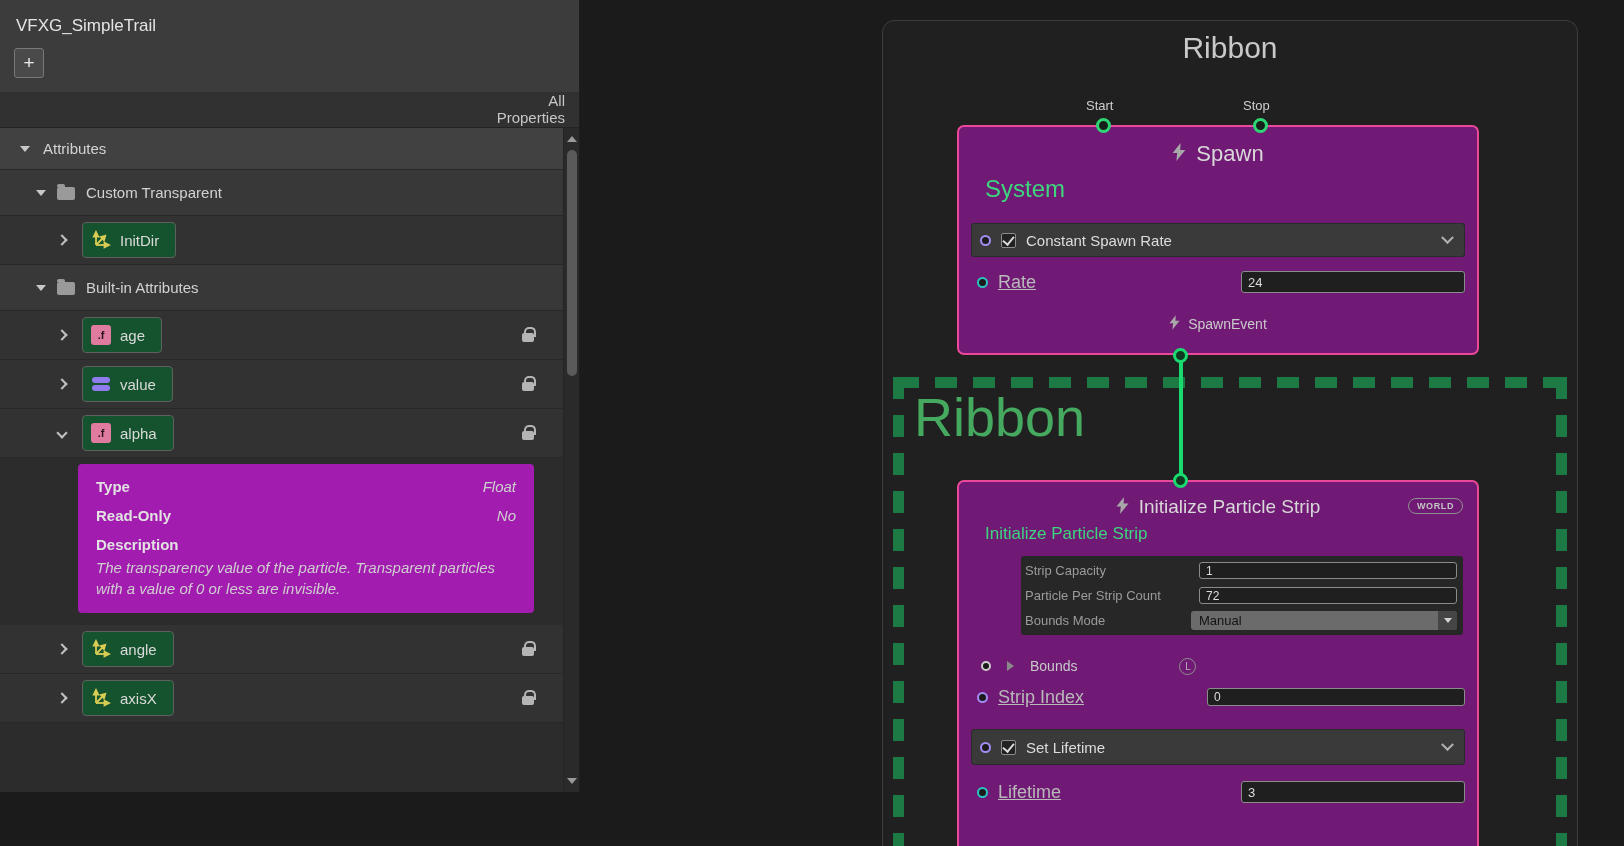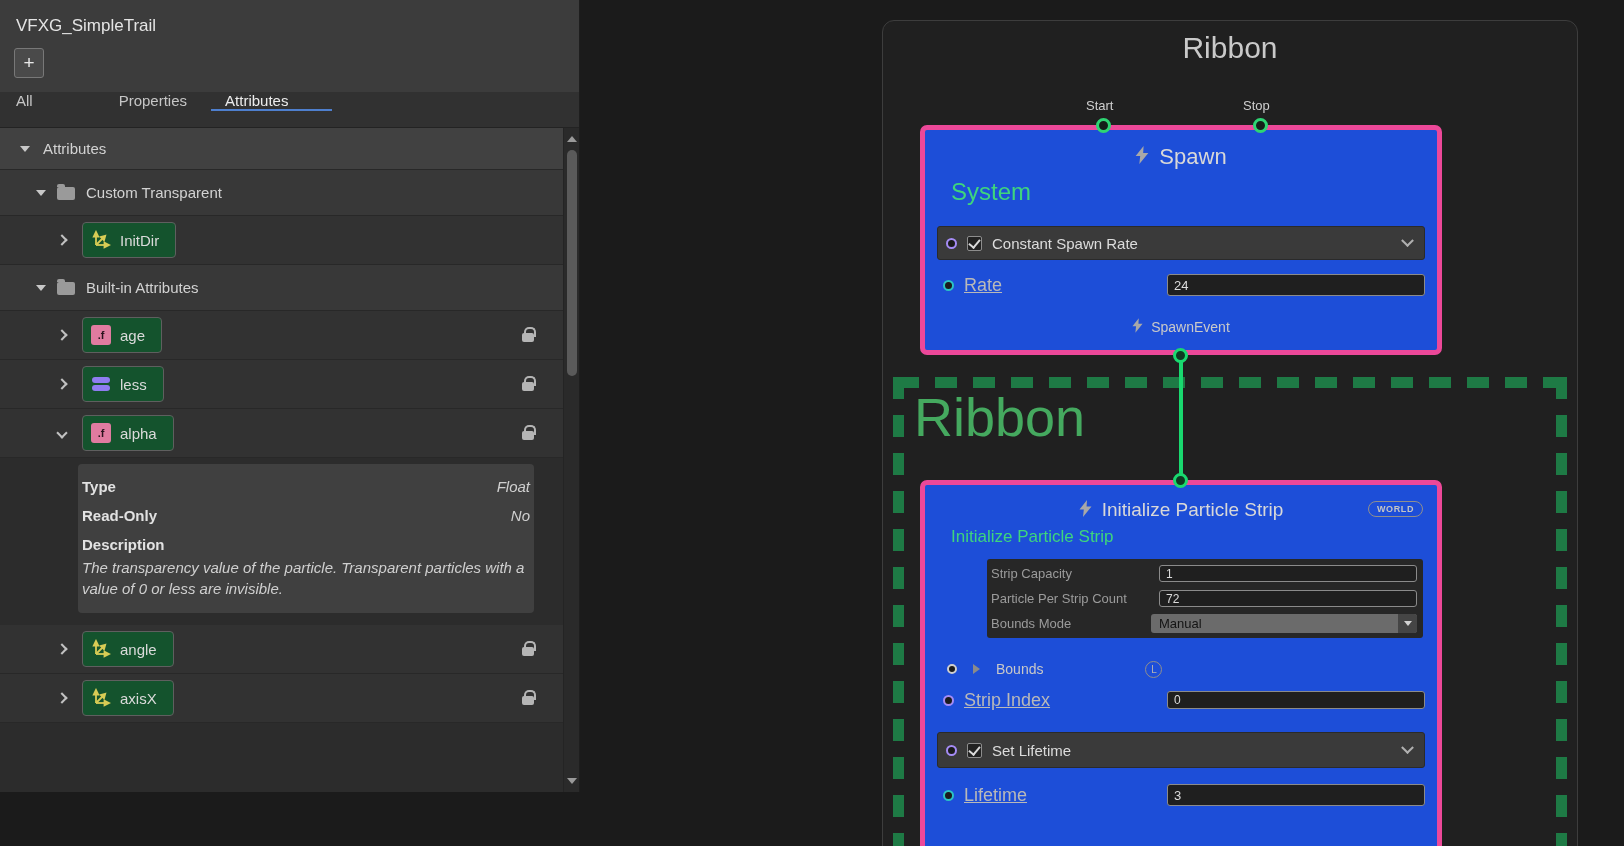--- a/index.html
+++ b/index.html
@@ -17,43 +17,43 @@
   .dash { position:absolute; z-index:1; }
   .dash-top { left:897px; top:377px; width:668px; height:11px;
     background:repeating-linear-gradient(90deg,#1e7a45 0 22px,transparent 22px 38px); }
   .dash-left { left:893px; top:377px; width:11px; height:469px;
     background:repeating-linear-gradient(180deg,#1e7a45 0 22px,transparent 22px 38px); }
   .dash-right { left:1556px; top:377px; width:11px; height:469px;
     background:repeating-linear-gradient(180deg,#1e7a45 0 22px,transparent 22px 38px); }
   .group-label { position:absolute; left:914px; top:390px; font-size:54px; line-height:1;
     color:#45a95f; z-index:1; }
 
-  .vfx-node { position:absolute; background:#1d4ed8; border:5px solid #ec4899;
-    border-radius:7px; z-index:2; }
+  .vfx-node { position:absolute; background:#701a75; border:2px solid #ec4899;
+    border-radius:7px; z-index:2;margin-left:37px; }
   .spawn-node { left:920px; top:125px; width:522px; height:230px; }
   .init-node { left:920px; top:480px; width:522px; height:420px; }
 
   .node-title-row { display:flex; align-items:center; justify-content:center; gap:10px;
     padding-top:14px; position:relative; }
   .node-title-text { font-size:22px; color:#d8d8d8; }
   .init-node .node-title-text { font-size:19px; }
   .section-label { color:#3ed57d; font-size:24px; margin:8px 0 0 26px; }
   .init-node .section-label { font-size:17px; margin-top:6px; }
 
   .block-header { position:relative; display:flex; align-items:center; gap:10px;
     background:#3a3a3a; border:1px solid #2a2a2a; border-radius:3px; height:34px;
     margin:20px 12px 0 12px; padding:0 12px 0 8px; }
   .init-node .block-header { margin-top:20px; height:36px; }
   .block-label { font-size:15px; color:#dcdcdc; }
   .chev-down { margin-left:auto; width:9px; height:9px; border-right:2px solid #b0b0b0;
     border-bottom:2px solid #b0b0b0; transform:rotate(45deg) translate(-2px,-2px); }
 
   .field-row { display:flex; align-items:center; margin:10px 12px 0 18px; height:30px; }
   .field-label { color:#b9b9b9; font-size:18px; margin-left:10px;text-decoration:underline; }
-  .vfx-input { margin-left:auto; width:258px; height:22px; background:#1f1f1f;
+  .vfx-input { margin-left:auto; width:224px; height:22px; background:#1f1f1f;
     border:1px solid #8b8b8b; border-radius:3px; color:#dcdcdc; font-size:13px;
     padding:0 6px; font-family:inherit; }
   .node-footer { display:flex; align-items:center; justify-content:center; gap:8px;
     margin-top:18px; color:#c9c9c9; font-size:14px; }
 
   .port { width:11px; height:11px; border-radius:50%; border:2px solid; background:#1b1b1b; flex:none; }
   .port.purple { border-color:#a58cf5; }
   .port.cyan { border-color:#2bc3c3; }
   .port.gray { border-color:#cfcfcf; width:10px; height:10px; }
 
@@ -100,21 +100,21 @@
   
   .blackboard { position:absolute; left:0; top:0; width:580px; height:792px;
     background:#2c2c2c; z-index:10; border-right:1px solid #1e1e1e; }
   .bb-header { position:absolute; top:0; left:0; right:0; height:92px; background:#3c3c3c; }
   .bb-title { position:absolute; left:16px; top:16px; font-size:17px; color:#e4e4e4; }
   .bb-add { position:absolute; left:14px; top:48px; width:30px; height:30px;
     background:#4a4a4a; border:1px solid #787878; border-radius:3px; color:#e8e8e8;
     font-size:19px; display:flex; align-items:center; justify-content:center;
     font-family:inherit; cursor:pointer; }
   .bb-tabs { position:absolute; top:92px; left:0; right:0; height:36px; background:#313131;
-    display:flex; align-items:flex-start; border-bottom:1px solid #232323; }
+    display:flex; align-items:flex-end; border-bottom:1px solid #232323;flex-direction:column; }
   .bb-tab { color:#c6c6c6; font-size:15px; display:flex; align-items:center;
     padding:0 14px; cursor:pointer; }
   .bb-tab:nth-child(1) { margin-left:2px; }
   .bb-tab:nth-child(2) { margin-left:58px; }
   .bb-tab:nth-child(3) { margin-left:10px; padding-right:44px; }
   .bb-tab.active { color:#ececec; border-bottom:2px solid #4e7fce; }
 
   .bb-tree { position:absolute; top:128px; left:0; width:564px; bottom:0;
     overflow:hidden; font-size:15px; color:#d2d2d2; }
   .t-row { display:flex; align-items:center; position:relative; border-bottom:1px solid #282828; }
@@ -141,22 +141,22 @@
   .bool-icon::before { content:""; position:absolute; left:1px; top:3px; width:18px;
     height:6px; background:#8f7df0; border-radius:3px; }
   .bool-icon::after { content:""; position:absolute; left:1px; top:11px; width:18px;
     height:6px; background:#8f7df0; border-radius:3px; }
   .dir-icon { width:20px; height:20px; flex:none; }
   .lock-icon { position:absolute; right:30px; top:22px; width:12px; height:9px;
     background:#b5b5b5; border-radius:2px; }
   .lock-icon::before { content:""; position:absolute; left:2px; top:-6px; width:8px;
     height:8px; border:2px solid #b5b5b5; border-bottom:none; border-radius:5px 5px 0 0; }
 
-  .detail { margin:6px 30px 12px 78px; background:#404040; border-radius:4px;
-    padding:14px 4px; font-size:15px; }
+  .detail { margin:6px 30px 12px 78px; background:#a21caf; border-radius:4px;
+    padding:14px 18px; font-size:15px; }
   .d-row { display:flex; justify-content:space-between; margin-bottom:12px; }
   .d-label { font-weight:bold; color:#e2e2e2; }
   .d-value { font-style:italic; color:#cfcfcf; }
   .d-desc { font-style:italic; color:#cfcfcf; line-height:1.4; margin-top:4px; }
 
   .bb-scrollbar { position:absolute; right:0; top:128px; bottom:0; width:16px;
     background:#2a2a2a; border-left:1px solid #242424; z-index:11; }
   .sb-arrow { position:absolute; left:3px; width:0; height:0;
     border-left:5px solid transparent; border-right:5px solid transparent; }
   .sb-arrow.up { top:8px; border-bottom:6px solid #9a9a9a; }
@@ -324,21 +324,21 @@
           <span class="float-icon">.f</span>
           <span class="chip-label">age</span>
         </span>
         <span class="lock-icon"></span>
       </div>
 
       <div class="t-row t-item">
         <span class="t-chev right"></span>
         <span class="chip">
           <span class="bool-icon"></span>
-          <span class="chip-label">less</span>
+          <span class="chip-label">value</span>
         </span>
         <span class="lock-icon"></span>
       </div>
 
       <div class="t-row t-item">
         <span class="t-chev down"></span>
         <span class="chip">
           <span class="float-icon">.f</span>
           <span class="chip-label">alpha</span>
         </span>

